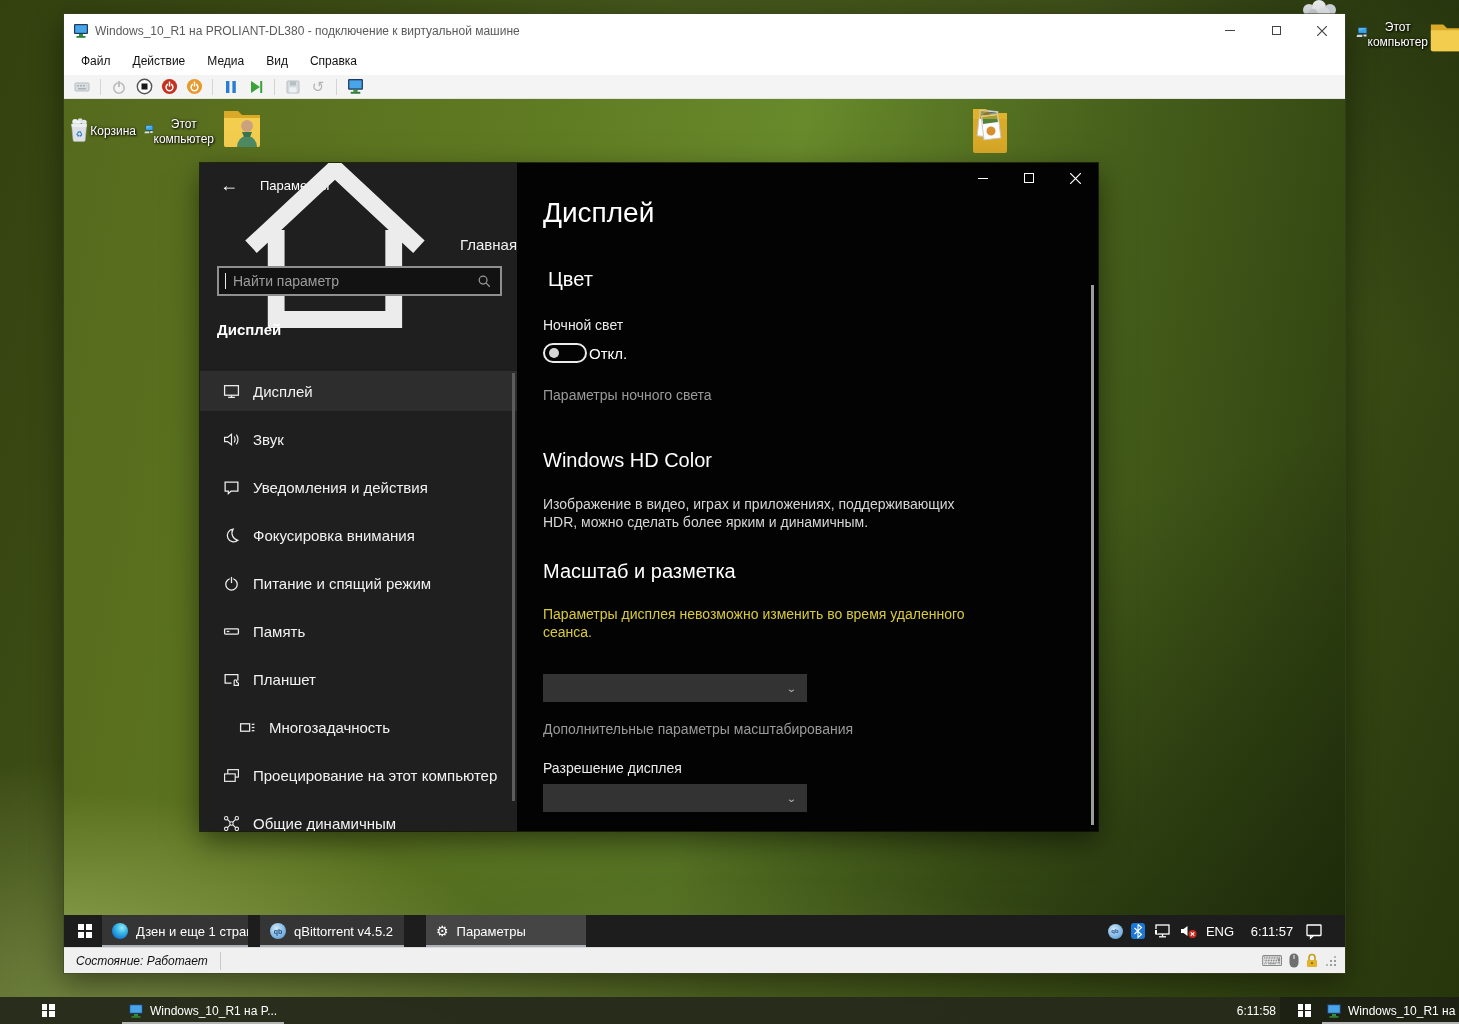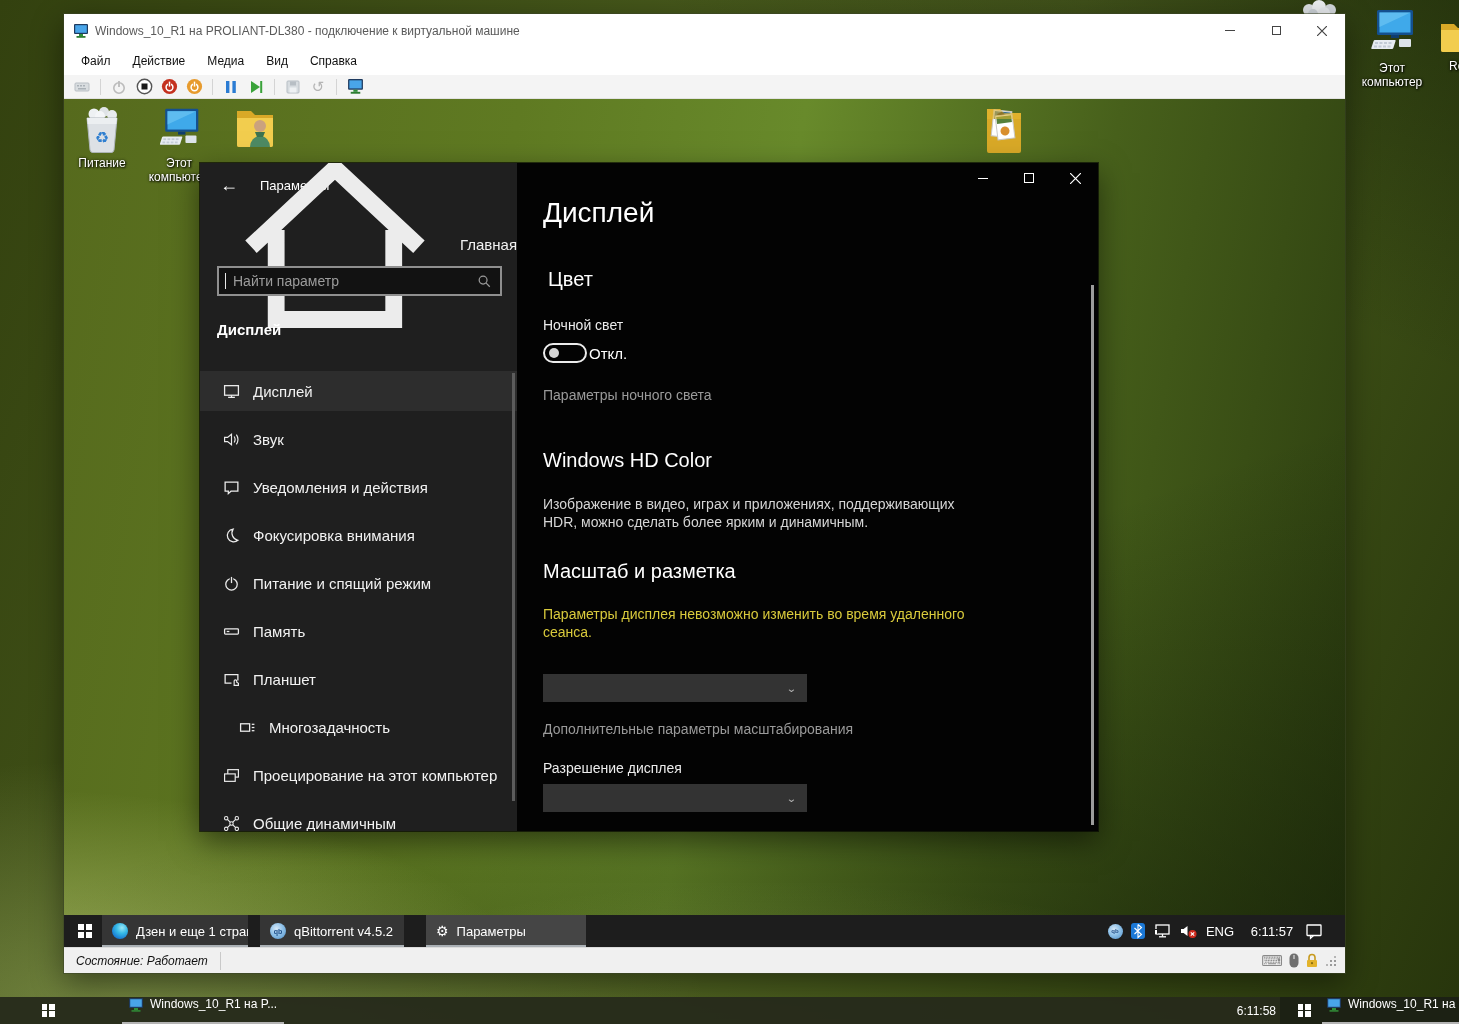--- a/index.html
+++ b/index.html
@@ -6,21 +6,21 @@
   html,body { width:1459px; height:1024px; overflow:hidden; }
   body { font-family:"Liberation Sans","DejaVu Sans",sans-serif; }
   .abs { position:absolute; }
   #root { position:relative; width:1459px; height:1024px; overflow:hidden;
     background:
       radial-gradient(90% 55% at 8% 99%, rgba(210,230,140,0.35) 0%, rgba(210,230,140,0) 45%),
       linear-gradient(205deg, rgba(15,25,5,0.45) 0%, rgba(15,25,5,0) 22%),
       linear-gradient(112deg, #33410f 0%, #46581b 38%, #4e6120 58%, #3b4d15 78%, #27350c 100%);
   }
   
-  .dicon { position:absolute; width:72px; display:flex; flex-direction:column; align-items:center; cursor:default; }
+  .dicon { position:absolute; width:72px; display:flex; flex-direction:row; align-items:center; cursor:default; }
   .dicon .lbl { font-size:12px; color:#fff; text-align:center; line-height:1.2; margin-top:3px;
     text-shadow:1px 1px 2px rgba(0,0,0,.95), 0 0 3px rgba(0,0,0,.8); }
   
   #vmwin { left:64px; top:14px; width:1281px; height:959px; background:#fff;
     box-shadow:0 0 0 1px rgba(60,70,40,.55), 0 10px 30px rgba(0,0,0,.45); }
   #vm-titlebar { left:0; top:0; width:100%; height:33px; background:#fff; display:flex; align-items:center; }
   #vm-title { font-size:12px; color:#5a5a5a; margin-left:6px; }
   .capbtn { width:46px; height:33px; display:flex; align-items:center; justify-content:center; color:#444; }
   #vm-menubar { left:0; top:33px; width:100%; height:28px; background:#fff; display:flex; align-items:center; padding-left:6px; }
   .menu-item { font-size:12px; color:#111; padding:5px 11px; }
@@ -85,21 +85,21 @@
     display:flex; align-items:center;font-style:italic; }
   #statusbar .stext { font-size:12px; color:#111; margin-left:12px; }
   .ssep { width:1px; height:18px; background:#c9c9c9; margin-left:12px; }
   .sicons { position:absolute; right:8px; display:flex; align-items:center; gap:6px; }
   .grip { width:12px; height:12px; position:relative; }
   .grip::before { content:""; position:absolute; width:2px; height:2px; background:#9a9a9a; right:1px; bottom:1px;
     box-shadow:-4px 0 #9a9a9a, 0 -4px #9a9a9a, -8px 0 #b5b5b5, 0 -8px #b5b5b5, -4px -4px #9a9a9a; }
   
   #hostbar { left:0; top:997px; width:1459px; height:27px; background:rgba(39,43,27,0.96); }
   #hostbar .mon2 { position:absolute; left:1280px; top:0; width:179px; height:27px; background:rgba(28,32,20,0.9); }
-  .htask { position:absolute; top:0; height:27px; display:flex; align-items:flex-start; gap:6px; }
+  .htask { position:absolute; top:0; height:27px; display:flex; align-items:center; gap:6px; }
   .htask::after { content:""; position:absolute; left:0; bottom:0; width:100%; height:2px; background:#b4b4b4; }
   .htask .tlabel { font-size:12px; color:#fff; white-space:nowrap; overflow:hidden; }
   .hclock { position:absolute; top:0; height:27px; display:flex; align-items:center; font-size:12px; color:#fff; }
   
   svg { display:block; }
 </style>
 </head>
 <body>
 
 <div id="root">
@@ -260,21 +260,21 @@
       <div class="dicon" style="left:4px; top:8px; width:68px;">
         <svg width="44" height="46" viewBox="0 0 44 46">
           <circle cx="14" cy="7" r="5.5" fill="#eef1f3"></circle>
             <circle cx="24" cy="5" r="5" fill="#dfe3e6"></circle>
             <circle cx="32" cy="8" r="5" fill="#e8ebee"></circle>
             <circle cx="20" cy="9" r="5" fill="#f4f6f8"></circle>
           <path d="M7 11 h30 l-3 32 a3 3 0 0 1 -3 2.6 H13 a3 3 0 0 1 -3 -2.6 Z" fill="#dde1e5" stroke="#aeb5ba" stroke-width="1"></path>
           <path d="M7 11 h30 l-0.6 6 H7.6 Z" fill="#eceff1"></path>
           <text x="22" y="36" font-size="16" fill="#2f7fd0" text-anchor="middle">♻</text>
         </svg>
-        <div class="lbl">Питание</div>
+        <div class="lbl">Корзина</div>
       </div>
 
       <div class="dicon" style="left:80px; top:8px; width:70px;">
         <svg width="46" height="46" viewBox="0 0 46 50">
           <rect x="8" y="2" width="36" height="25" rx="1.5" fill="#14508f"></rect>
           <rect x="10.5" y="4.5" width="31" height="20" fill="#3fa9ea"></rect>
           <path d="M10.5 4.5 L41.5 4.5 L10.5 19 Z" fill="#6cc4f2" opacity="0.7"></path>
           <rect x="22" y="27" width="8" height="3" fill="#0e3c6e"></rect>
           <g fill="#e8edf2">
               <rect x="2" y="32" width="22" height="9" rx="1" transform="skewX(-18)" transform-origin="2 41"></rect>

